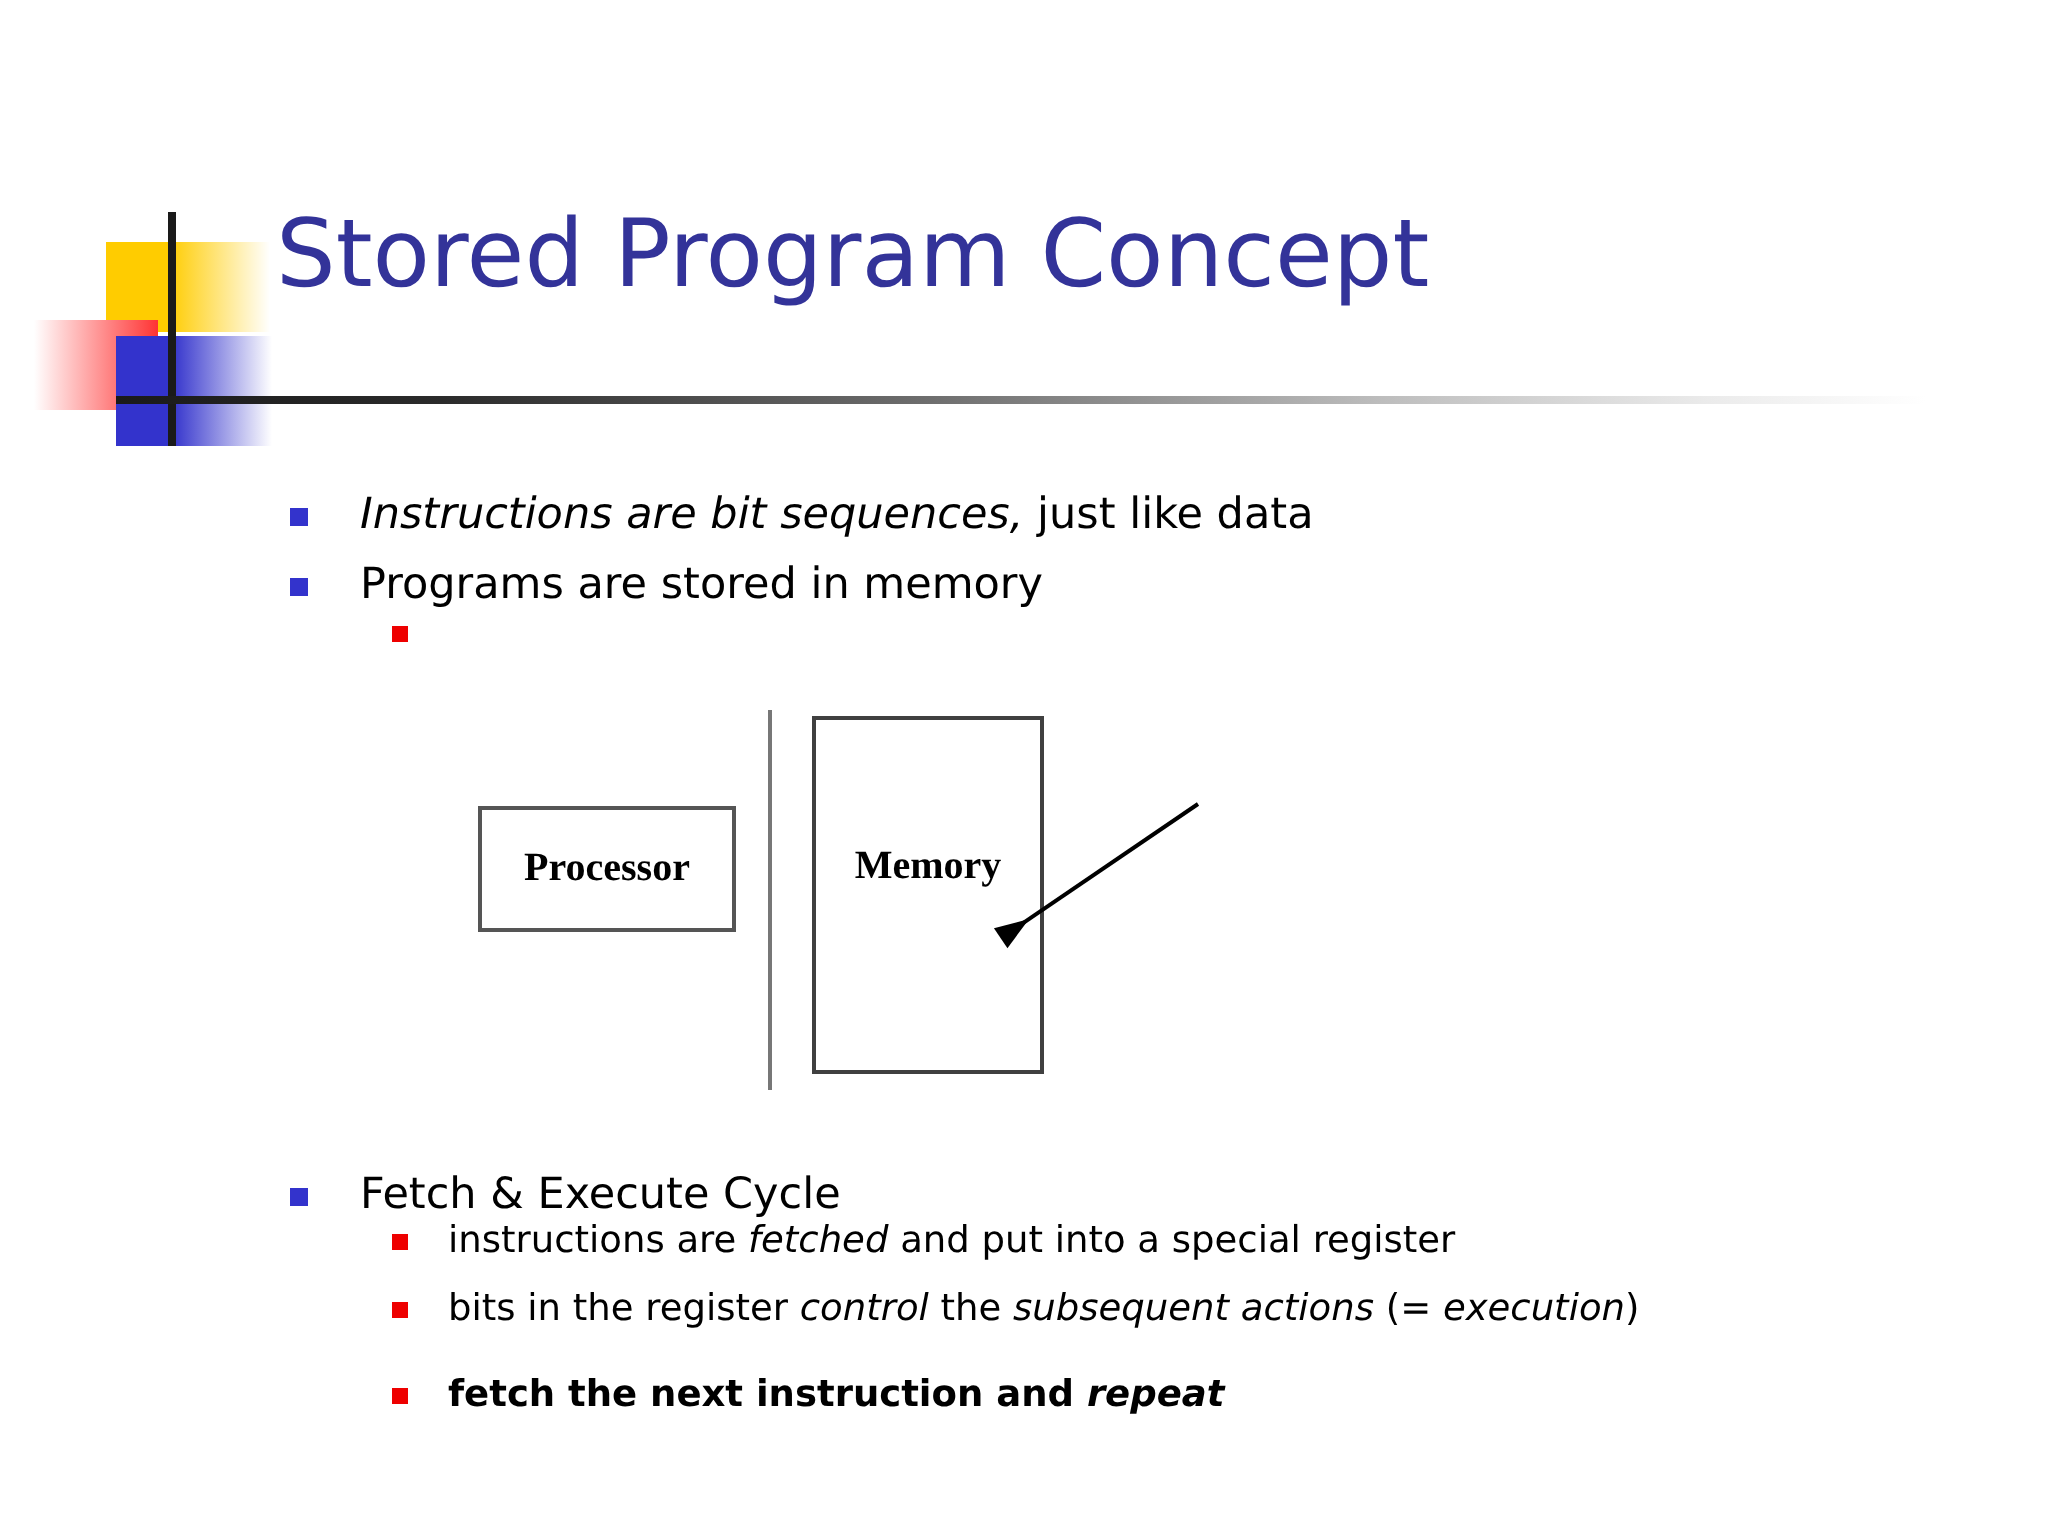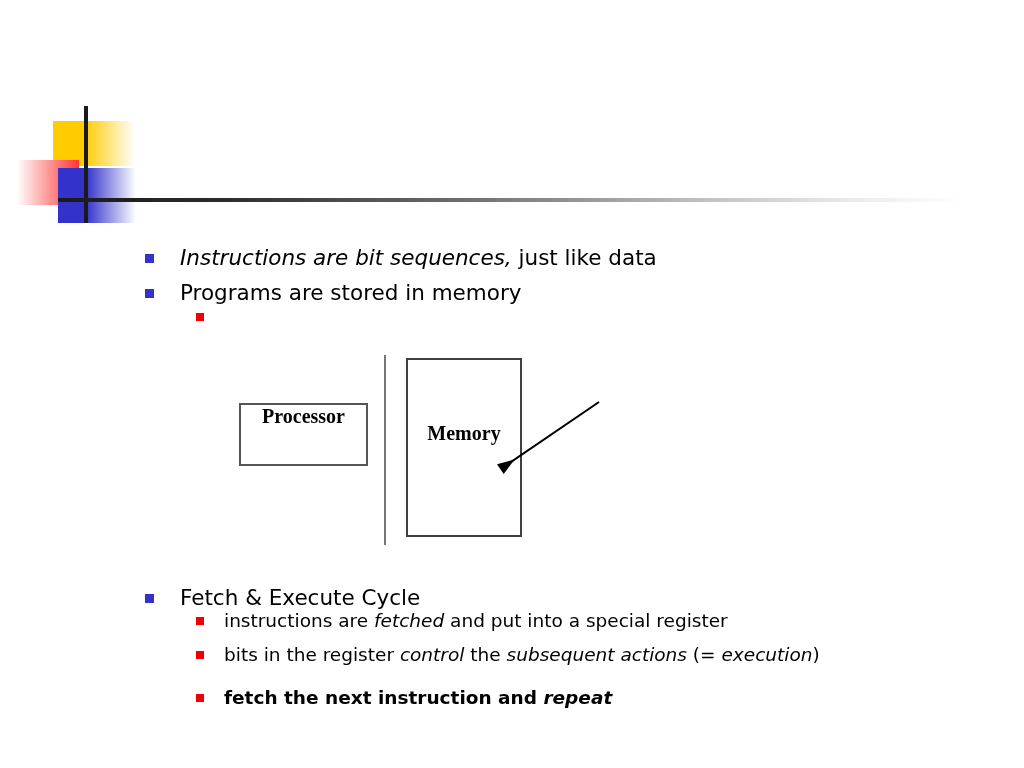--- a/index.html
+++ b/index.html
@@ -122,20 +122,21 @@
     pointer-events: none;
   }
   .box-processor {
     position: absolute;
     left: 239px; top: 403px;
     width: 129px; height: 63px;
     border: 2px solid #555555;
     background: #ffffff;
     box-sizing: border-box;
     display: flex;
+    align-items: center;
     justify-content: center;
   }
   .box-memory {
     position: absolute;
     left: 406px; top: 358px;
     width: 116px; height: 179px;
     border: 2px solid #404040;
     background: #ffffff;
     box-sizing: border-box;
   }
@@ -181,20 +182,21 @@
 <div id="slide">
 
   <div class="deco">
     <div class="deco-yellow"></div>
     <div class="deco-red"></div>
     <div class="deco-blue"></div>
     <div class="deco-vline"></div>
     <div class="deco-hline"></div>
   </div>
 
+  <div class="title">Stored Program Concept</div>
 
   <div class="body">
 
     <div class="blt lvl1" style="left:180px; top:233px;">
       <span class="marker"></span>
       <span class="em">Instructions are bit sequences,</span><span> just like data</span>
     </div>
 
     <div class="blt lvl1" style="left:180px; top:268px;">
       <span class="marker"></span>

